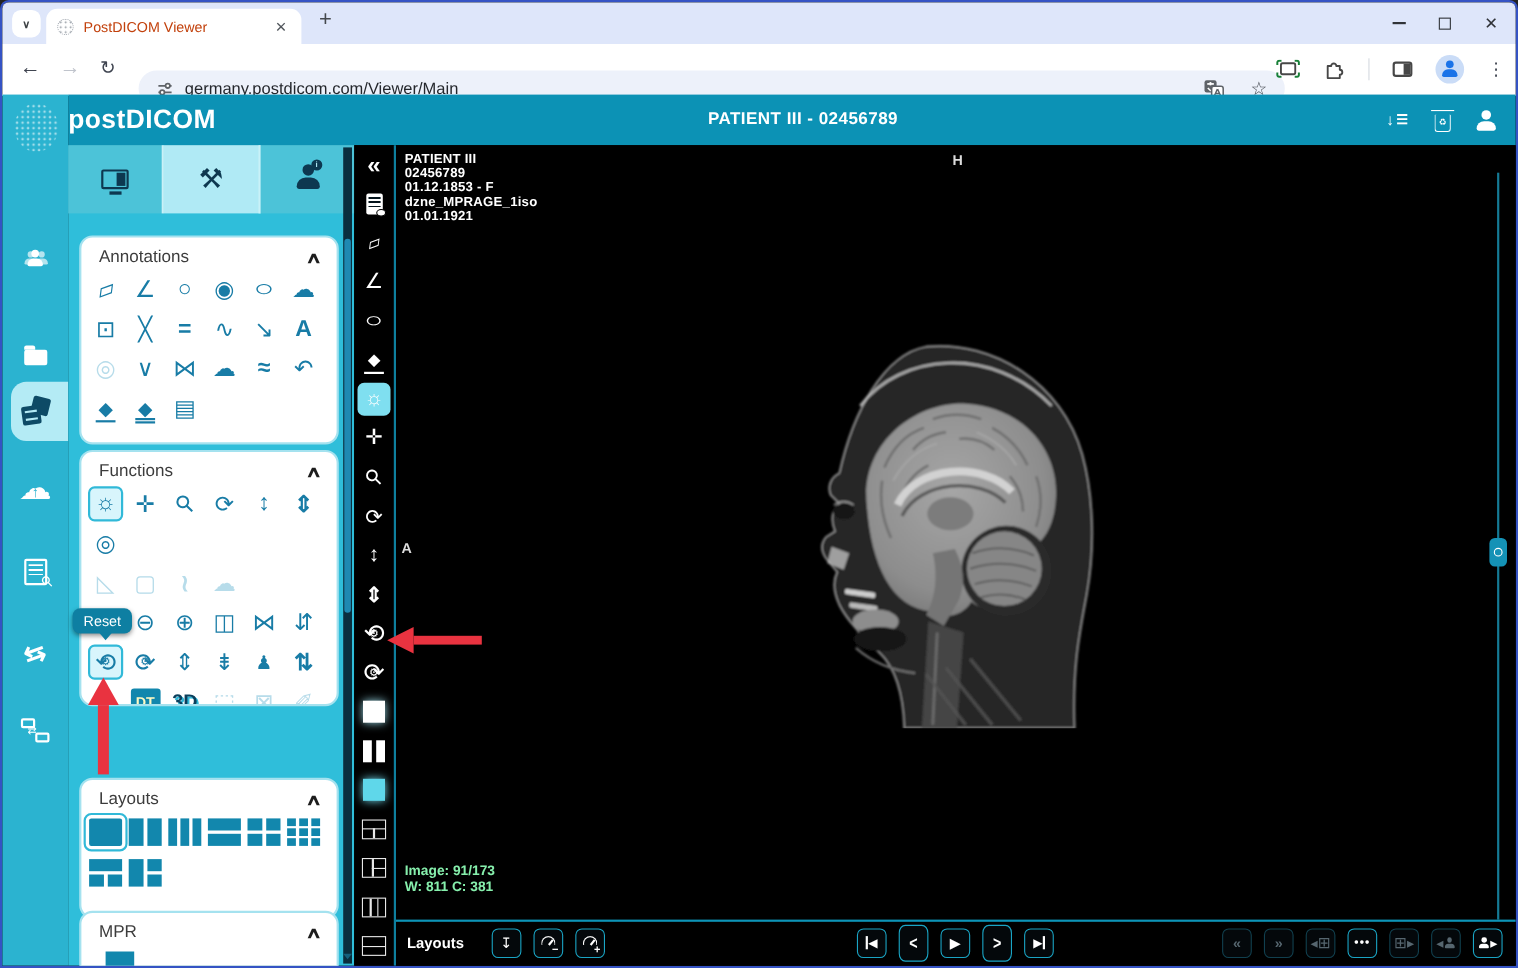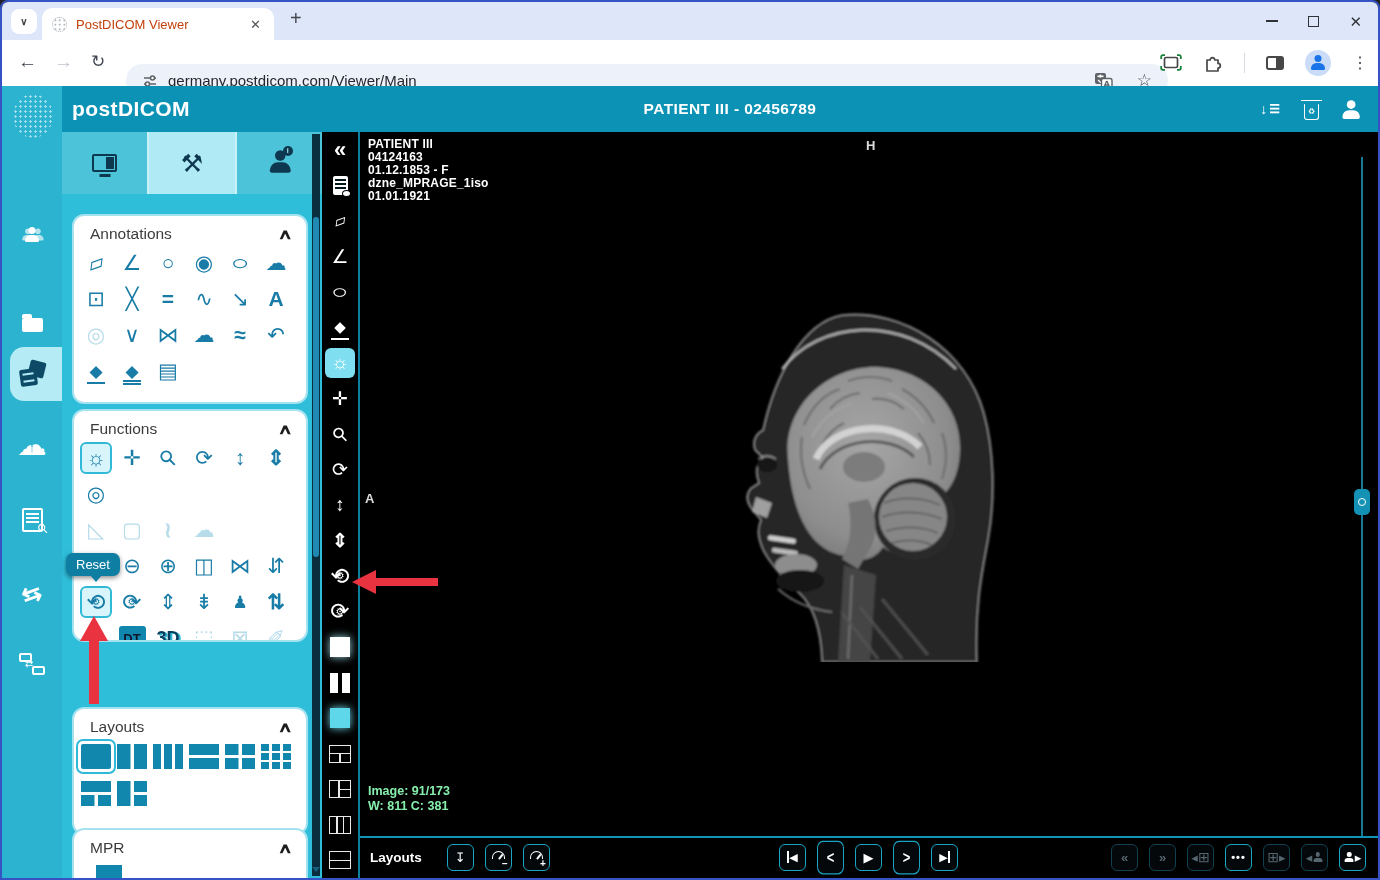--- a/index.html
+++ b/index.html
@@ -29,21 +29,21 @@
   .pill-right{margin-left:auto;display:flex;gap:24px;align-items:center;}
   .star{font-size:17px;color:#454a51;}
   .bt-icons{position:absolute;right:10px;top:6px;height:33px;display:flex;align-items:center;gap:21px;}
   .divider{width:1px;height:20px;background:#d5d9e0;}
   .sidepanel-i{width:18px;height:14px;border:2px solid #474747;border-radius:3px;position:relative;box-sizing:border-box;}
   .sidepanel-i::after{content:"";position:absolute;right:0;top:0;bottom:0;width:6px;background:#474747;}
   .avatar{width:26px;height:26px;border-radius:50%;background:#cadcf7;display:flex;align-items:center;justify-content:center;color:#1a73e8;}
   .dots{font-size:16px;color:#3f4450;}
   
   .appbar{position:absolute;left:60px;top:84px;right:0;height:46px;background:#0c92b5;display:flex;align-items:center;}
-  .brand{color:#fff;font-size:21px;font-weight:bold;margin-left:10px;letter-spacing:.4px;text-align:right;}
+  .brand{color:#fff;font-size:24px;font-weight:bold;letter-spacing:.4px;text-align:right;}
   .appbar-title{position:absolute;left:50%;transform:translateX(-50%);color:#fff;font-weight:bold;font-size:15.5px;letter-spacing:.4px;padding-left:20px;}
   .appbar-right{position:absolute;right:20px;top:0;height:46px;display:flex;gap:24px;align-items:center;color:#fff;}
   .sort-ic{display:flex;gap:2px;align-items:center;font-weight:bold;}
   .sort-ic .a{font-size:14px}.sort-ic .l{font-size:12px}
   .trash{width:13px;height:15px;border:1.8px solid #fff;border-top:none;border-radius:1px 1px 3px 3px;position:relative;margin-top:5px;
       display:flex;align-items:center;justify-content:center;font-size:8px;color:#fff;}
   .trash::before{content:"";position:absolute;left:-4px;right:-4px;top:-4px;height:1.8px;background:#fff;}
   .person{width:15px;height:15px;position:relative;display:inline-block;}
   .person::before{content:"";position:absolute;left:50%;transform:translateX(-50%);top:0;width:7px;height:7px;border-radius:50%;background:currentColor;}
   .person::after{content:"";position:absolute;left:50%;transform:translateX(-50%);bottom:0;width:14px;height:7px;border-radius:7px 7px 2px 2px;background:currentColor;}
@@ -95,21 +95,21 @@
   .cell{width:32px;height:32px;display:flex;align-items:center;justify-content:center;color:#187ca6;font-size:21px;box-sizing:border-box;position:relative;}
   .cell.dis{color:#b7dcea;}
   .cell.hl{background:#d8f5fc;border:2px solid #31b9d8;border-radius:6px;}
   .sm{font-size:17px;} .bold{font-weight:bold;}
   .wide{transform:scaleX(1.5);} .rot-45{transform:rotate(-45deg);} .rot20{transform:rotate(-20deg);}
   .u1::after{content:"";position:absolute;left:7px;right:7px;bottom:3px;height:2px;background:currentColor;}
   .u2::after{content:"";position:absolute;left:7px;right:7px;bottom:5px;height:2px;background:currentColor;box-shadow:0 3px 0 currentColor;}
   .comp{position:relative;}
   .comp .ring{font-size:23px;line-height:1;}
   .comp .gear{position:absolute;left:50%;top:50%;transform:translate(-50%,-52%);font-size:10px;}
-  .dtbox{width:27px;height:24px;background:#1287ad;color:#0f172a;font-size:13px;font-weight:bold;border-radius:3px;
+  .dtbox{width:27px;height:24px;background:#1287ad;color:#fef9c3;font-size:13px;font-weight:bold;border-radius:3px;
       display:flex;align-items:center;justify-content:center;}
   .d3{font-size:18px;font-weight:bold;color:#0a3f5c;text-shadow:2px 1px 0 #2fb8d8;}
   .lay{width:30px;height:25px;display:inline-block;--c:#1287ad;}
   .l11{background:linear-gradient(var(--c),var(--c)) 0 0/100% 100% no-repeat;}
   .l2c{background:linear-gradient(var(--c),var(--c)) 0 0/45% 100% no-repeat,linear-gradient(var(--c),var(--c)) 100% 0/45% 100% no-repeat;}
   .l3c{background:linear-gradient(var(--c),var(--c)) 0 0/28% 100% no-repeat,linear-gradient(var(--c),var(--c)) 50% 0/28% 100% no-repeat,linear-gradient(var(--c),var(--c)) 100% 0/28% 100% no-repeat;}
   .l2r{background:linear-gradient(var(--c),var(--c)) 0 0/100% 45% no-repeat,linear-gradient(var(--c),var(--c)) 0 100%/100% 45% no-repeat;}
   .l22{background:linear-gradient(var(--c),var(--c)) 0 0/45% 45% no-repeat,linear-gradient(var(--c),var(--c)) 100% 0/45% 45% no-repeat,linear-gradient(var(--c),var(--c)) 0 100%/45% 45% no-repeat,linear-gradient(var(--c),var(--c)) 100% 100%/45% 45% no-repeat;}
   .l33{background:
       linear-gradient(var(--c),var(--c)) 0 0/28% 28% no-repeat,linear-gradient(var(--c),var(--c)) 50% 0/28% 28% no-repeat,linear-gradient(var(--c),var(--c)) 100% 0/28% 28% no-repeat,
@@ -525,21 +525,21 @@
       </div>
     <div class="vt">
         <span class="lo r2O"></span>
       </div>
   </div>
 
   <div class="viewer">
 
     <div class="ovl">
       <div>PATIENT III</div>
-      <div>04124163</div>
+      <div>02456789</div>
       <div>01.12.1853 - F</div>
       <div>dzne_MPRAGE_1iso</div>
       <div>01.01.1921</div>
     </div>
     <span class="orient" style="left:506px;top:6px">H</span>
     <span class="orient" style="left:5px;top:359px">A</span>
 
     <svg class="mri" width="320" height="355" viewBox="0 0 320 355">
       <defs>
         <radialGradient id="gBrain" cx="45%" cy="40%" r="75%">

